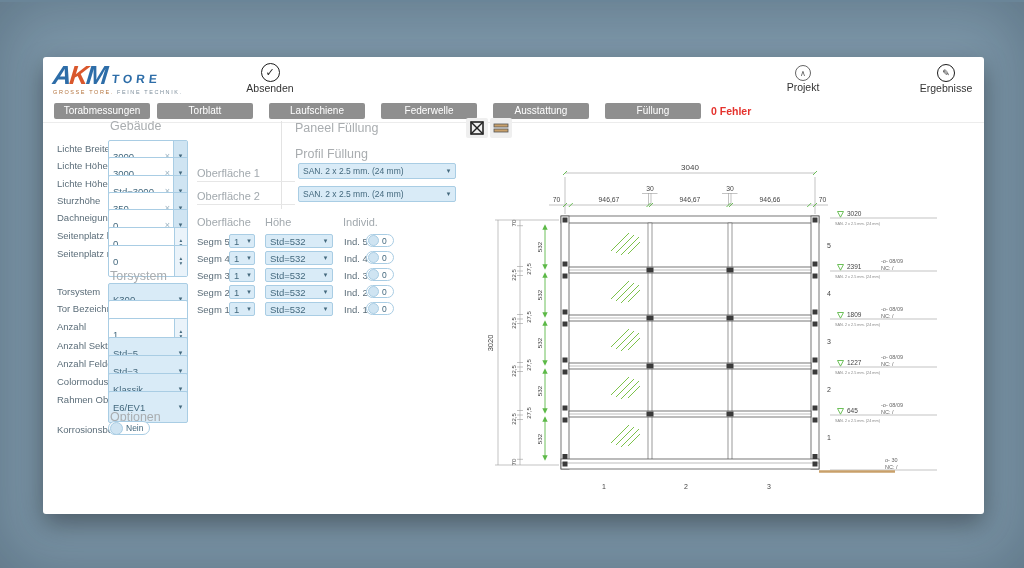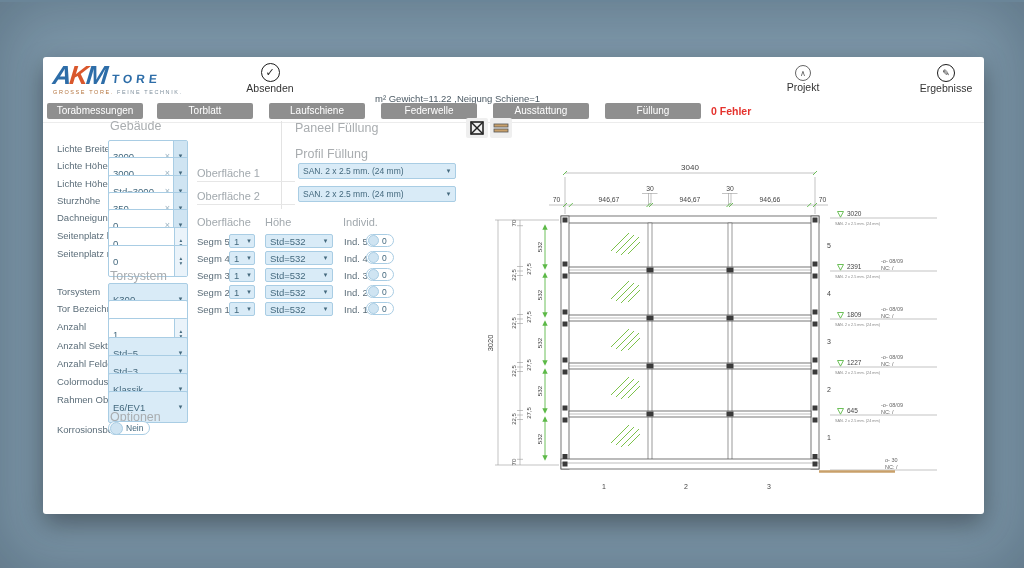--- a/index.html
+++ b/index.html
@@ -66,34 +66,33 @@
       <span class="tag2">FEINE TECHNIK.</span>
     </div>
   </div>
 
   <div class="abs hact" style="left:192px;top:6px;width:70px">
     <span class="cicon ic-check">✓</span>
     <div>Absenden</div>
   </div>
 
   <div class="abs hinfo">
-    <div>m² Gewicht=11.22 ,Neigung Schiene=1</div>
   </div>
 
   <div class="abs hact" style="left:730px;top:8px;width:60px">
     <span class="cicon ic-proj">∧</span>
     <div>Projekt</div>
   </div>
 
   <div class="abs hact" style="left:868px;top:7px;width:70px">
     <span class="cicon ic-erg">✎</span>
     <div>Ergebnisse</div>
   </div>
 
-  <div class="tab" style="left:4px">Torabmessungen</div>
+  <div class="tab" style="left:11px">Torabmessungen</div>
   <div class="tab" style="left:114px">Torblatt</div>
   <div class="tab" style="left:226px">Laufschiene</div>
   <div class="tab" style="left:338px">Federwelle</div>
   <div class="tab" style="left:450px">Ausstattung</div>
   <div class="tab" style="left:562px">Füllung</div>
   <div class="abs fehler">0 Fehler</div>
   <div class="abs tabline"></div>
   <div class="abs vdiv"></div>
 
   <div class="abs sech" style="left:67px;top:62px">Gebäude</div>

